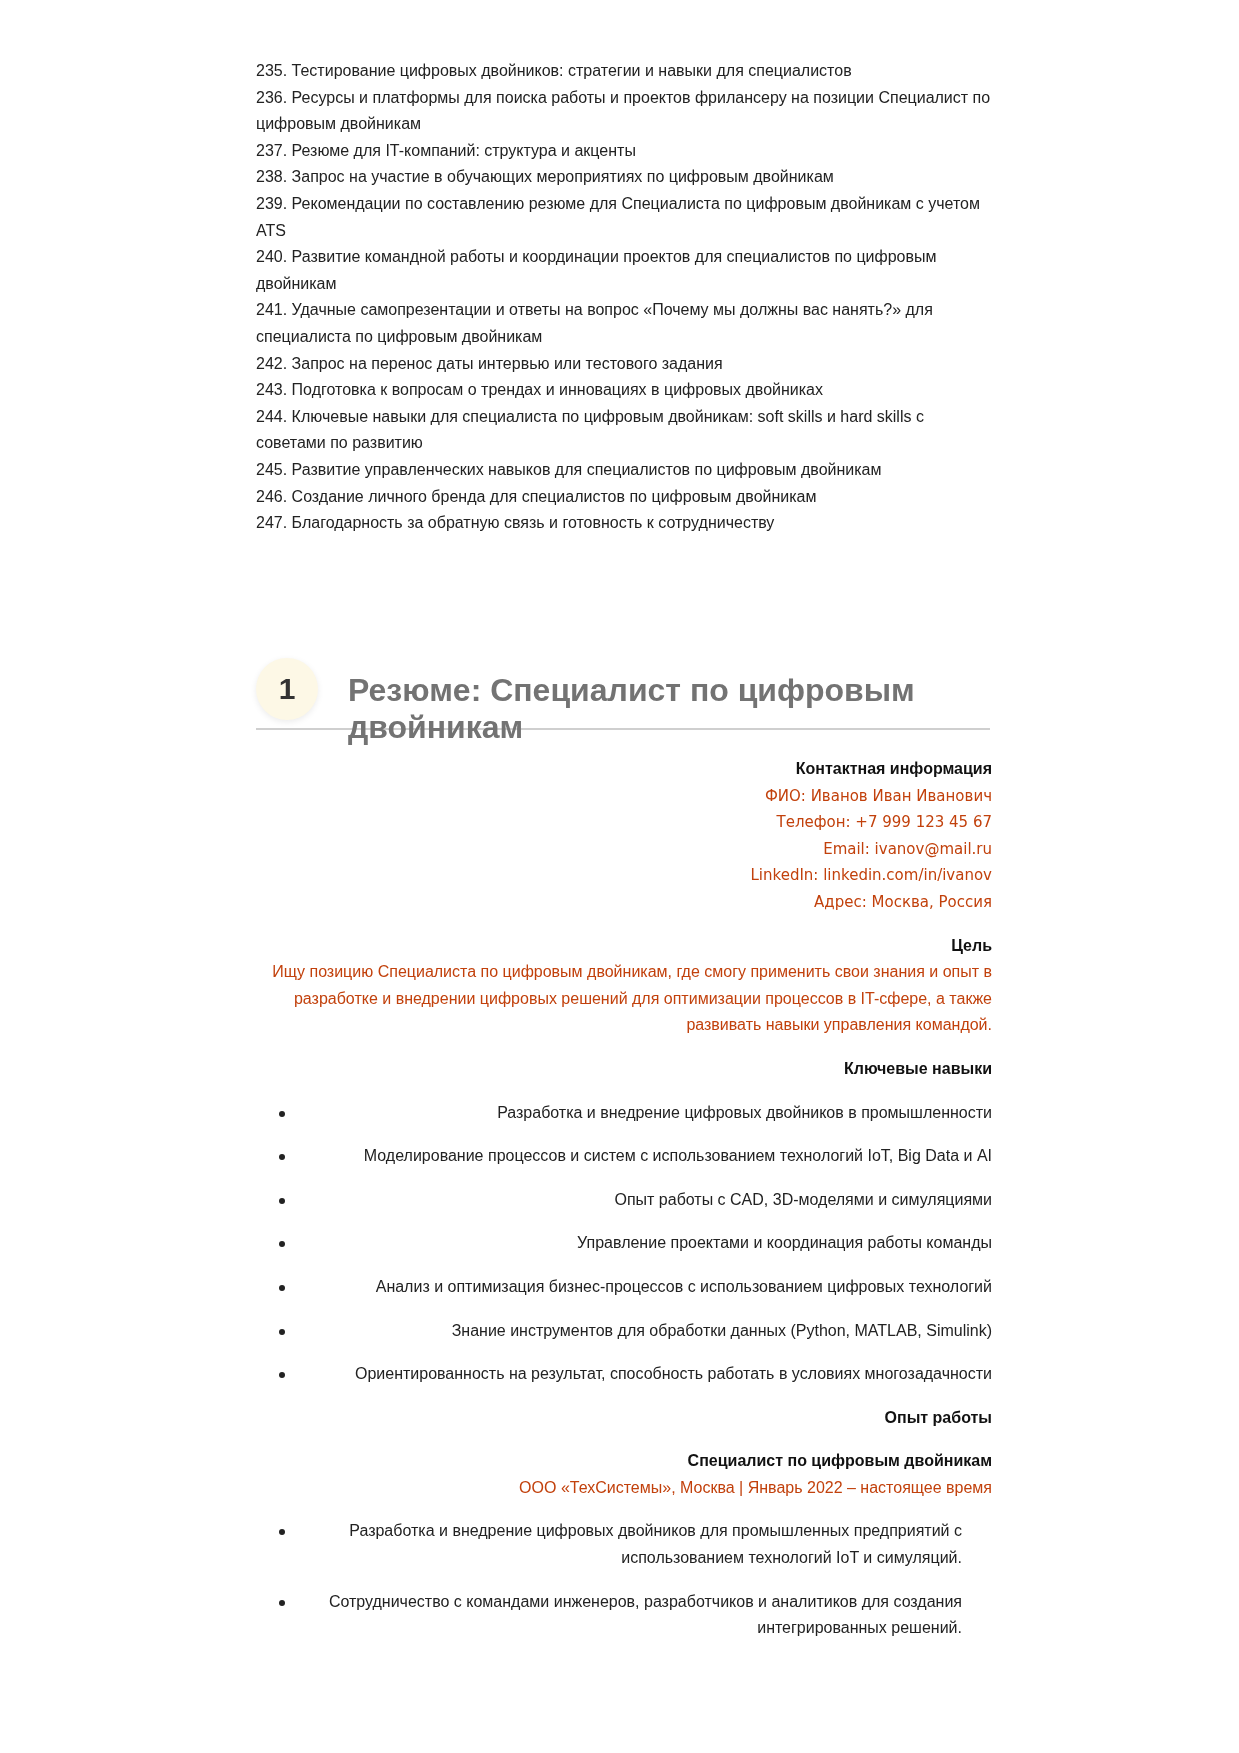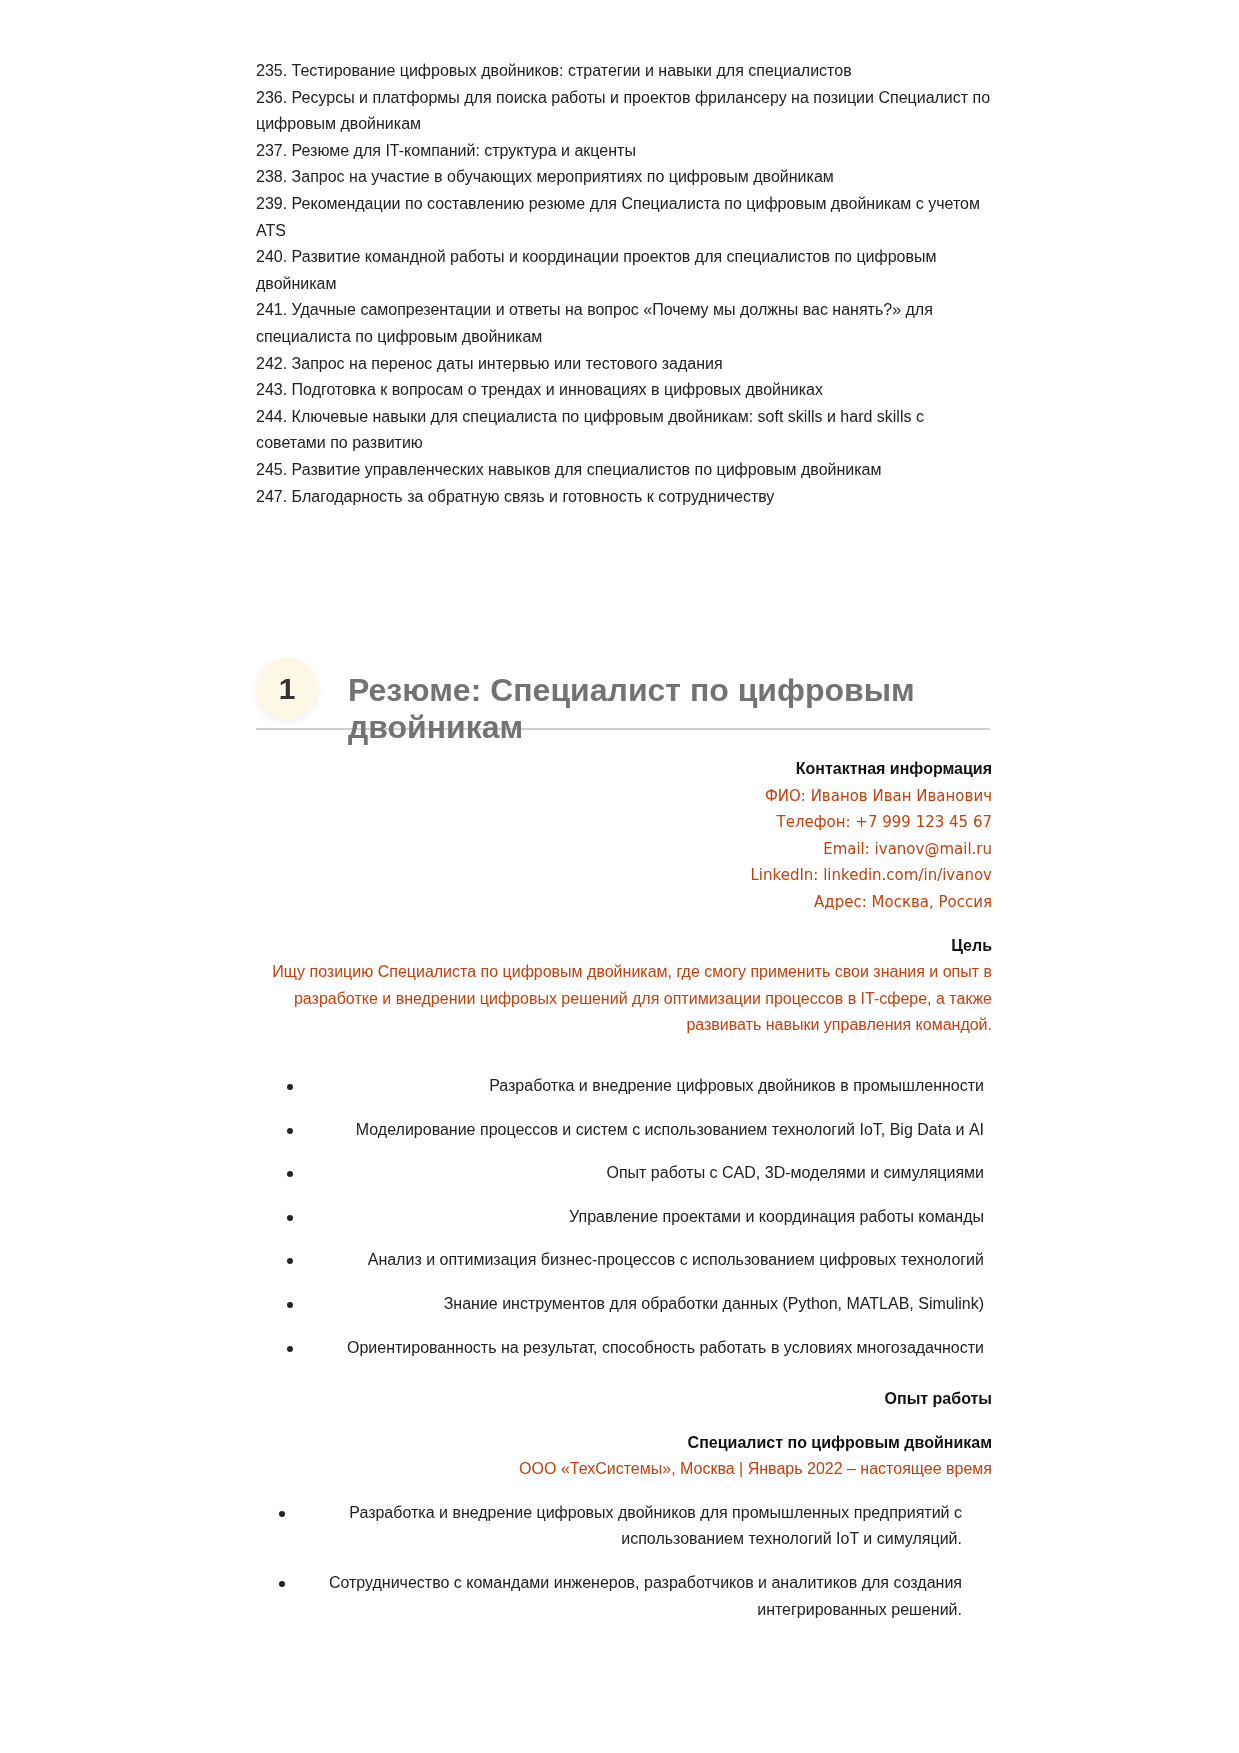--- a/index.html
+++ b/index.html
@@ -23,21 +23,21 @@
   }
   .section-title {
     position: absolute; left: 92px; top: 16px; margin: 0;
     font-size: 32px; font-weight: bold; color: #737373;
   }
   .resume { position: absolute; left: 256px; top: 756px; width: 736px; text-align: right; }
   .resume .h { font-weight: bold; font-size: 16px; line-height: 26.6px; margin: 0; color: #111; }
   .resume .t { font-size: 16px; line-height: 26.6px; margin: 0; color: #c2410c; }
   .contact-text { font-family: "DejaVu Sans", sans-serif; font-size: 15px !important; }
   .gap-s { height: 17px; }
-  ul.skills { margin: 8px; padding: 0 0 0 41px; list-style: none; }
+  ul.skills { margin: 0; padding: 0 0 0 41px; list-style: none; }
   ul.skills li {
     position: relative; font-size: 16px; line-height: 26.6px; color: #222;
     margin: 17px 0 0 0;
   }
   ul.skills li::before {
     content: ""; position: absolute; left: -18px; top: 11px; width: 6px; height: 6px;
     border-radius: 50%; background: #222;
   }
   ul.exp { margin: 0; padding: 0 0 0 41px; list-style: none; }
   ul.exp li {
@@ -57,20 +57,21 @@
   <p>236. Ресурсы и платформы для поиска работы и проектов фрилансеру на позиции Специалист по цифровым двойникам</p>
   <p>237. Резюме для IT-компаний: структура и акценты</p>
   <p>238. Запрос на участие в обучающих мероприятиях по цифровым двойникам</p>
   <p>239. Рекомендации по составлению резюме для Специалиста по цифровым двойникам с учетом ATS</p>
   <p>240. Развитие командной работы и координации проектов для специалистов по цифровым двойникам</p>
   <p>241. Удачные самопрезентации и ответы на вопрос «Почему мы должны вас нанять?» для специалиста по цифровым двойникам</p>
   <p>242. Запрос на перенос даты интервью или тестового задания</p>
   <p>243. Подготовка к вопросам о трендах и инновациях в цифровых двойниках</p>
   <p>244. Ключевые навыки для специалиста по цифровым двойникам: soft skills и hard skills с советами по развитию</p>
   <p>245. Развитие управленческих навыков для специалистов по цифровым двойникам</p>
+  <p>246. Создание личного бренда для специалистов по цифровым двойникам</p>
   <p>247. Благодарность за обратную связь и готовность к сотрудничеству</p>
 </div>
 
 <div class="section-head">
   <div class="num-badge">1</div>
   <h2 class="section-title">Резюме: Специалист по цифровым двойникам</h2>
 </div>
 
 <div class="resume">
   <p class="h">Контактная информация</p>
@@ -78,20 +79,21 @@
   <p class="t contact-text">Телефон: +7 999 123 45 67</p>
   <p class="t contact-text">Email: ivanov@mail.ru</p>
   <p class="t contact-text">LinkedIn: linkedin.com/in/ivanov</p>
   <p class="t contact-text">Адрес: Москва, Россия</p>
 
   <div class="gap-s"></div>
   <p class="h">Цель</p>
   <p class="t">Ищу позицию Специалиста по цифровым двойникам, где смогу применить свои знания и опыт в разработке и внедрении цифровых решений для оптимизации процессов в IT-сфере, а также развивать навыки управления командой.</p>
 
   <div class="gap-s"></div>
+  <p class="h">Ключевые навыки</p>
   <ul class="skills">
     <li>Разработка и внедрение цифровых двойников в промышленности</li>
     <li>Моделирование процессов и систем с использованием технологий IoT, Big Data и AI</li>
     <li>Опыт работы с CAD, 3D-моделями и симуляциями</li>
     <li>Управление проектами и координация работы команды</li>
     <li>Анализ и оптимизация бизнес-процессов с использованием цифровых технологий</li>
     <li>Знание инструментов для обработки данных (Python, MATLAB, Simulink)</li>
     <li>Ориентированность на результат, способность работать в условиях многозадачности</li>
   </ul>
 

